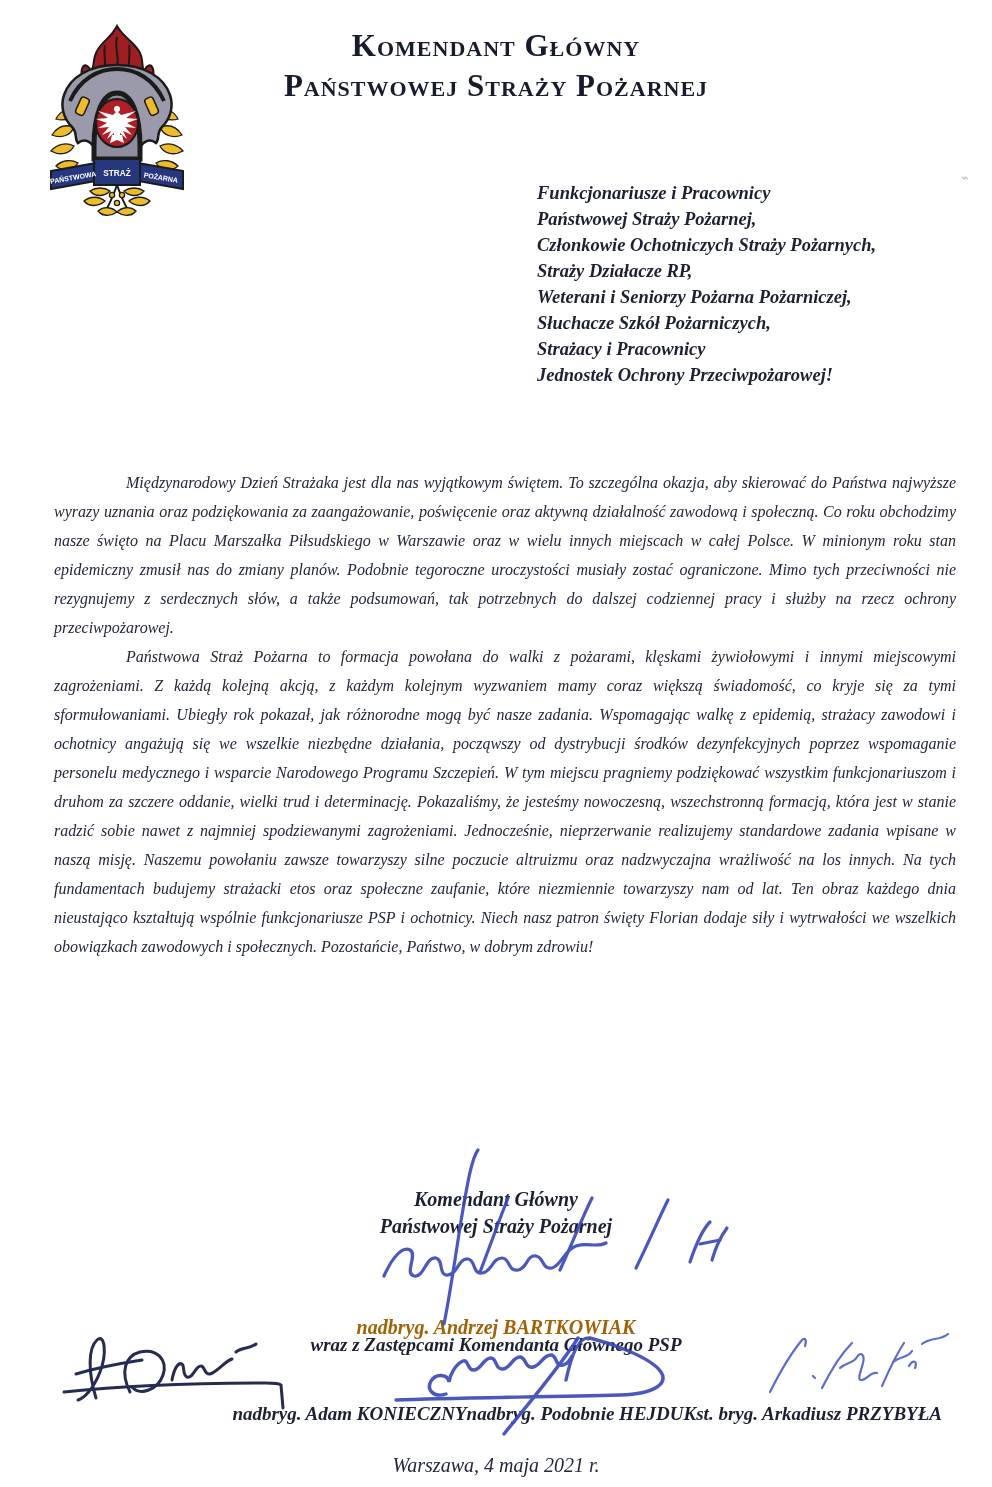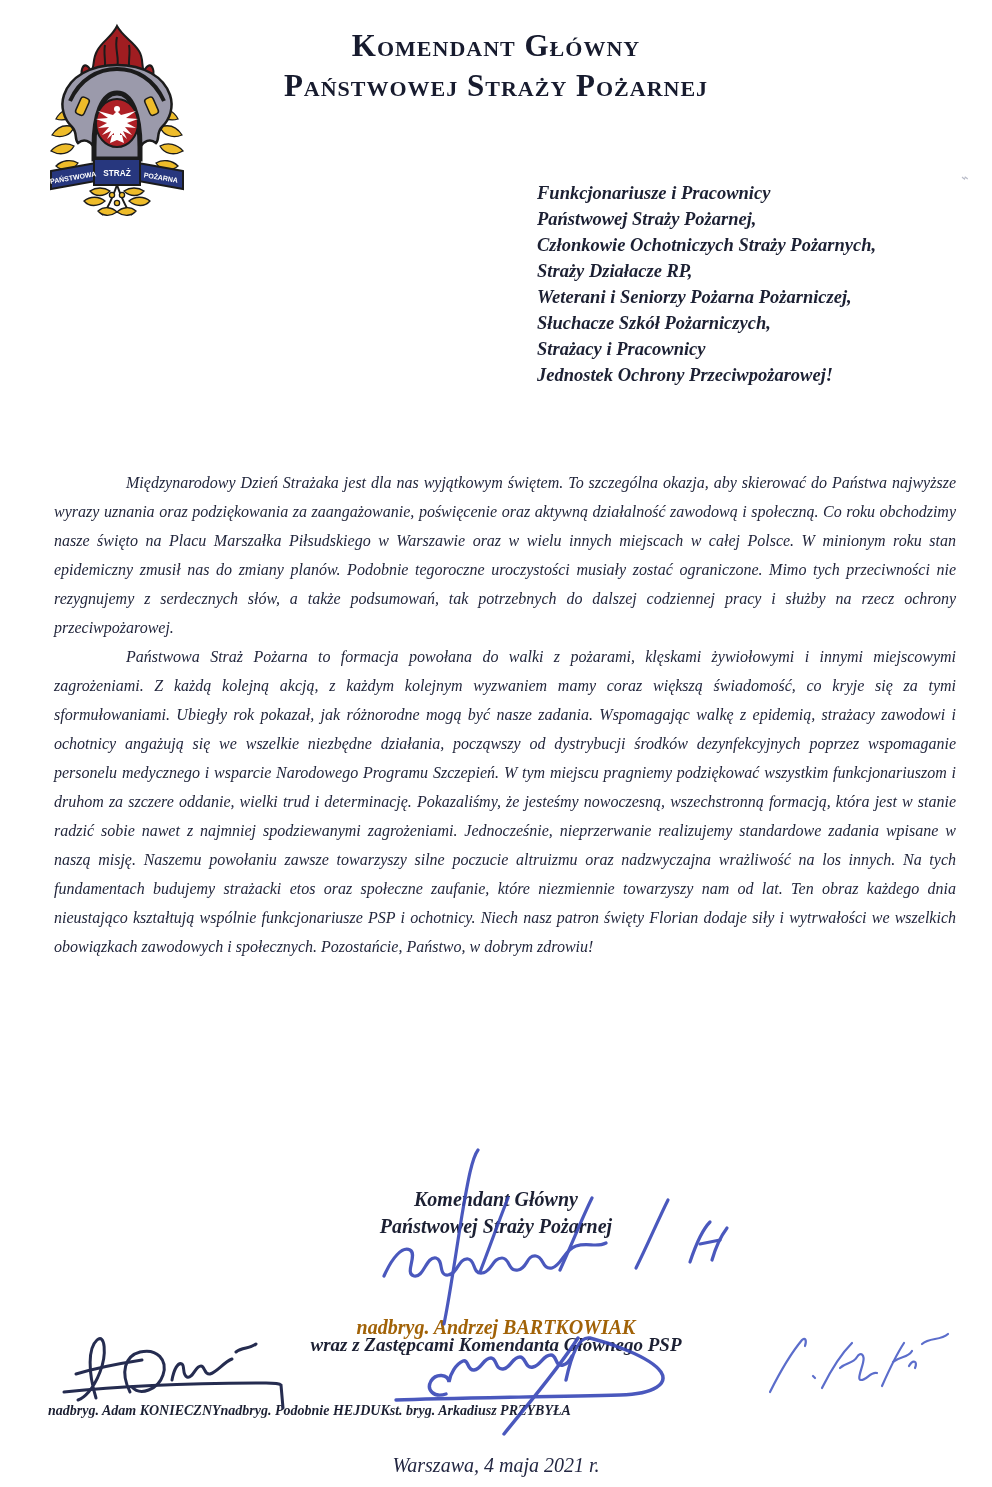--- a/index.html
+++ b/index.html
@@ -59,23 +59,23 @@
   .deputies-intro{
     position:absolute;left:0;top:1334px;width:100%;
     text-align:center;
     font-style:italic;font-weight:bold;
     font-size:19px;color:#1c2033;
   }
   .deputy-row{
     position:absolute;left:0;top:1403px;width:100%;
     box-sizing:border-box;
     padding:0 50px 0 48px;
-    display:flex;justify-content:flex-start;
-    font-style:italic;font-weight:bold;
-    font-size:14px;color:#1c2033;
+    display:flex;justify-content:flex-end;
+    font-style:italic;font-weight:bold;
+    font-size:19px;color:#1c2033;
     white-space:nowrap;
   }
   .date-line{
     position:absolute;left:0;top:1446px;width:100%;
     text-align:center;
     font-style:italic;
     font-size:20px;color:#232742;margin-top:8px;
   }
   .ink-layer{position:absolute;left:0;top:0;width:992px;height:1487px;pointer-events:none;}
   .scan-artifact{position:absolute;left:960px;top:170px;width:14px;height:16px;

